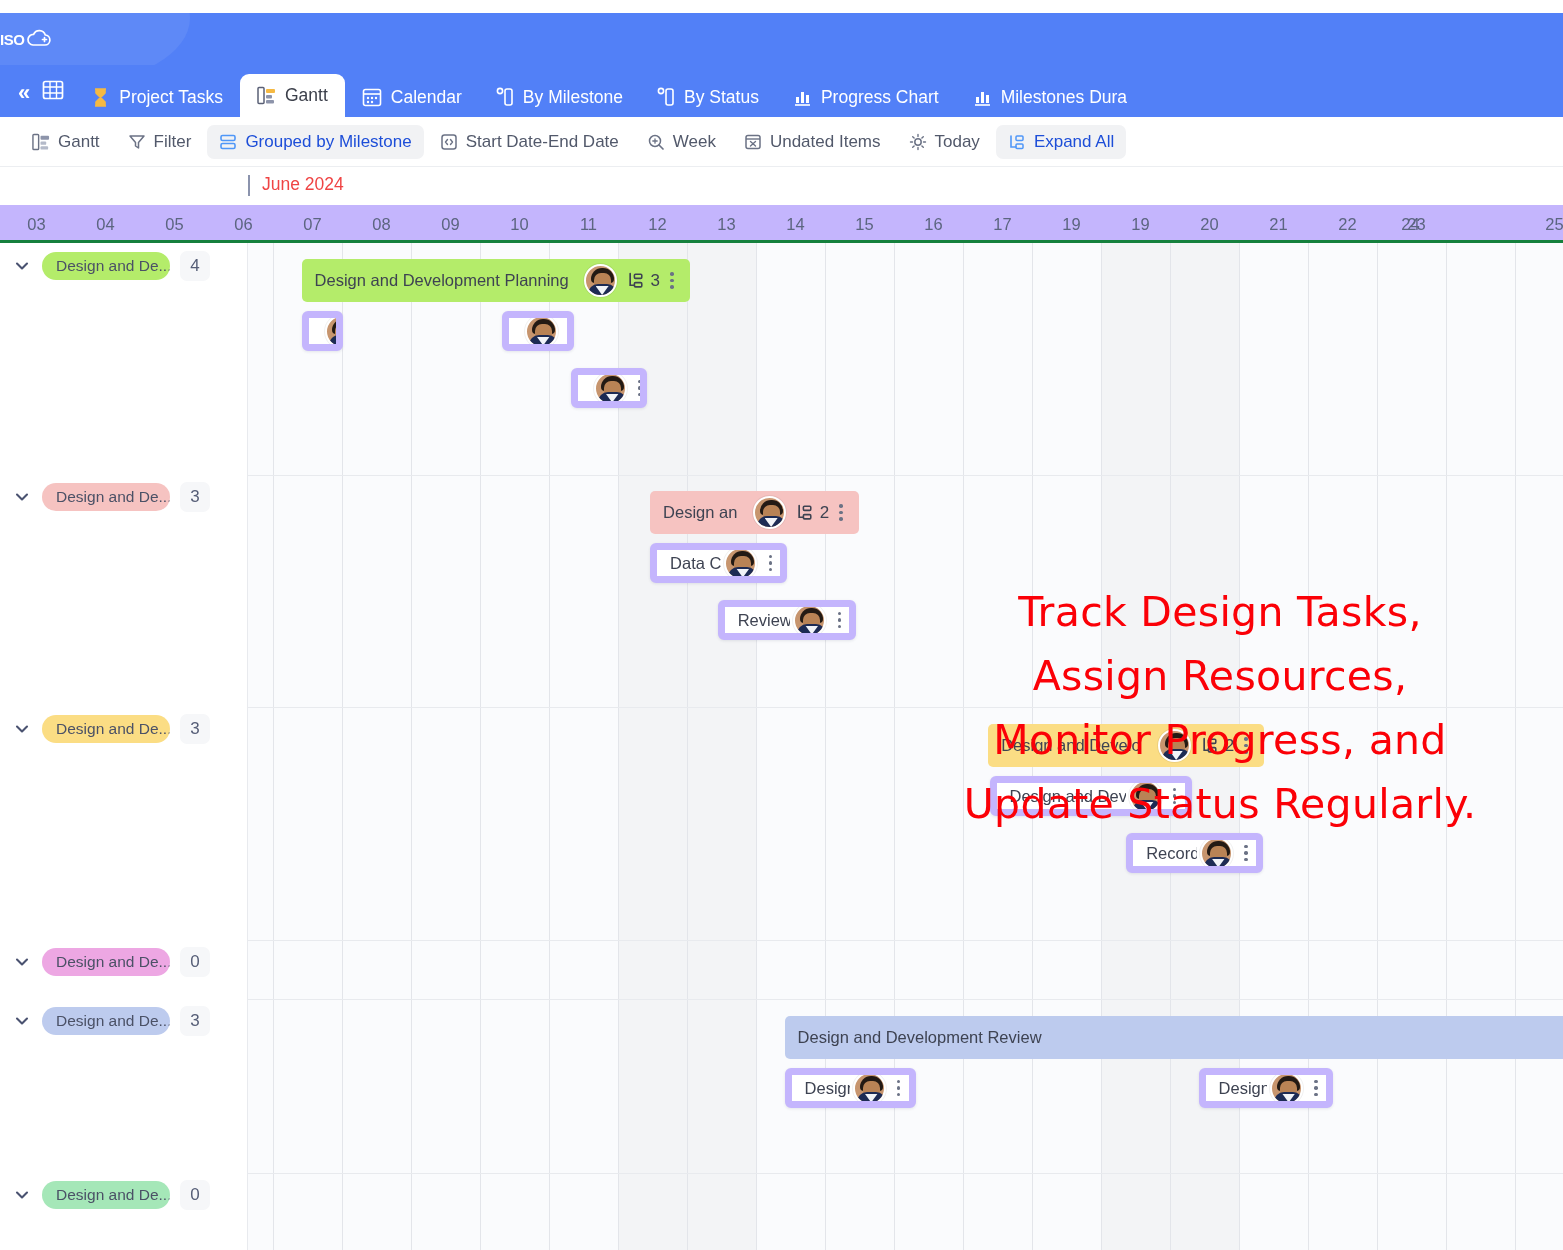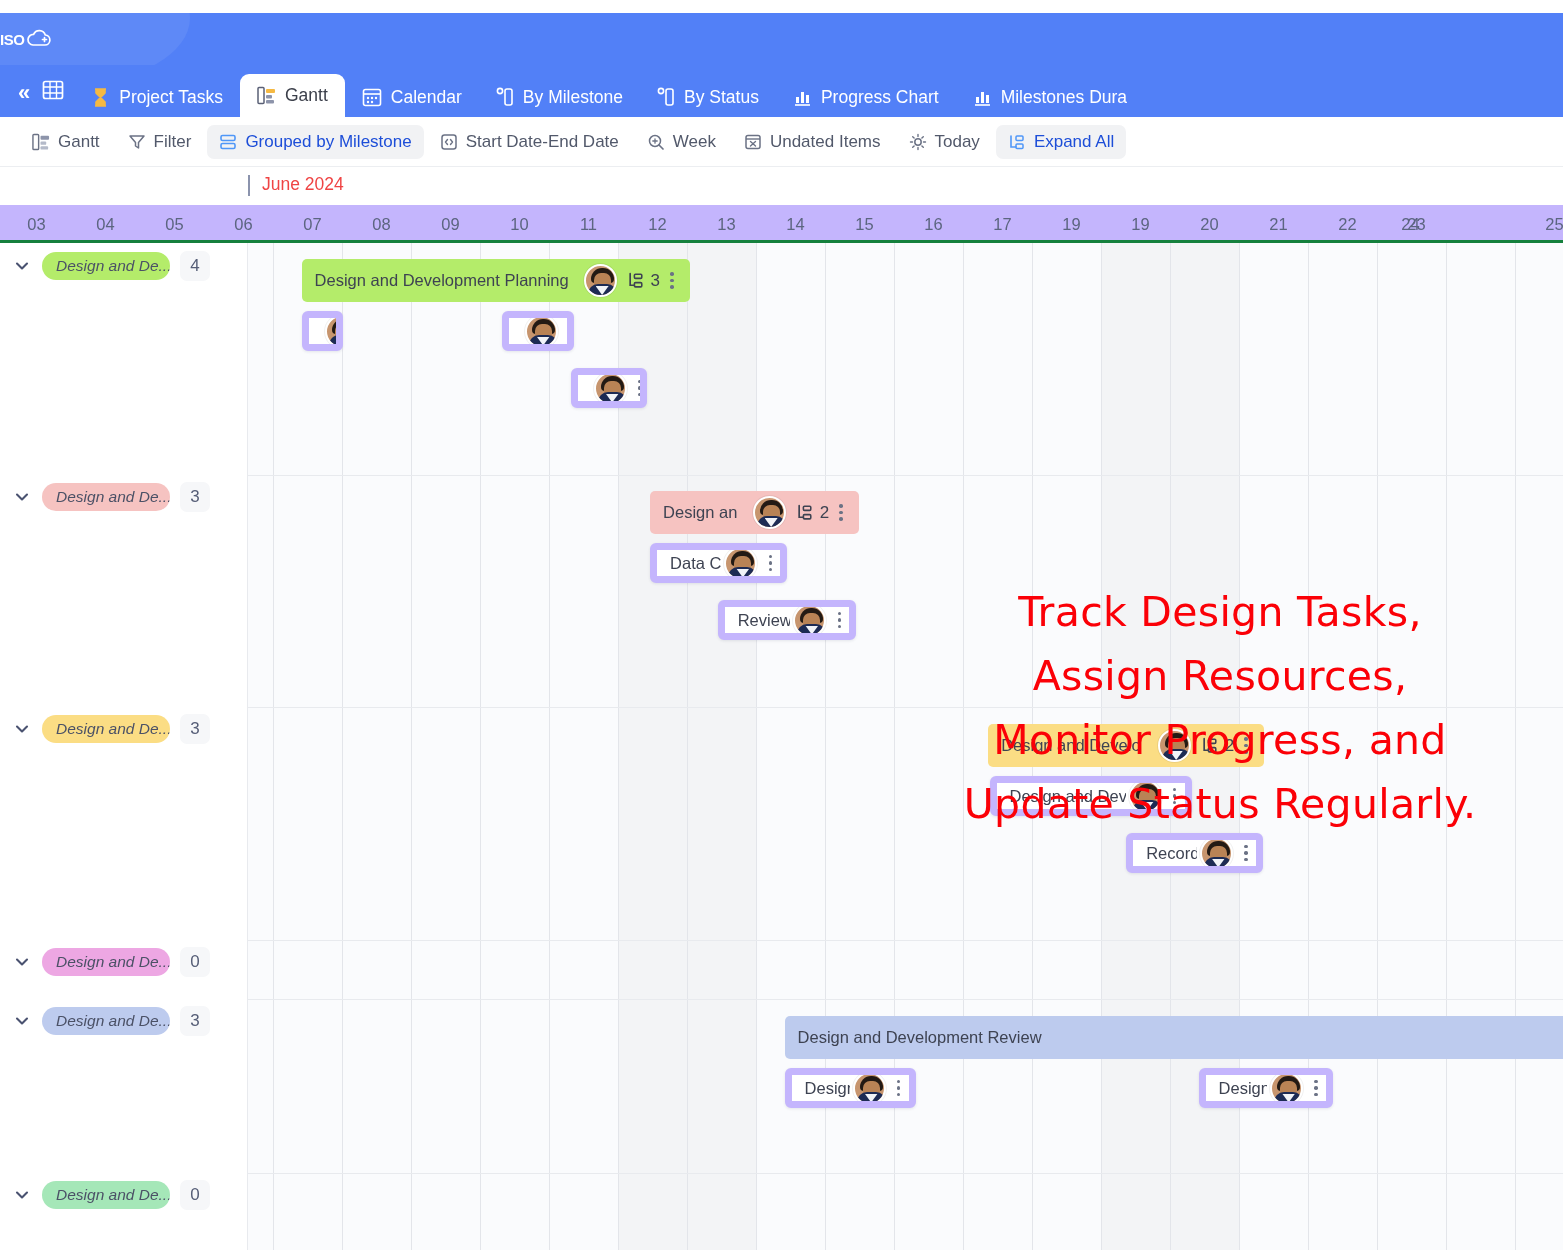--- a/index.html
+++ b/index.html
@@ -135,21 +135,21 @@
   .chev {
     width: 20px; height: 20px;
     display: flex; align-items: center; justify-content: center;
     cursor: pointer; color: #4a5270;
   }
   .pill {
     height: 28px; max-width: 128px; padding: 0 14px;
     border-radius: 15px;
     display: flex; align-items: center;
     font-size: 15.5px; color: #4b5166;
-    white-space: nowrap; overflow: hidden; font-style: italic;
+    white-space: nowrap; overflow: hidden;
   }
   .count {
     width: 30px; height: 30px; border-radius: 7px;
     background: #f6f7f9;
     display: flex; align-items: center; justify-content: center;
     font-size: 17px; color: #565e77;
   }
 
   
   .bar {

